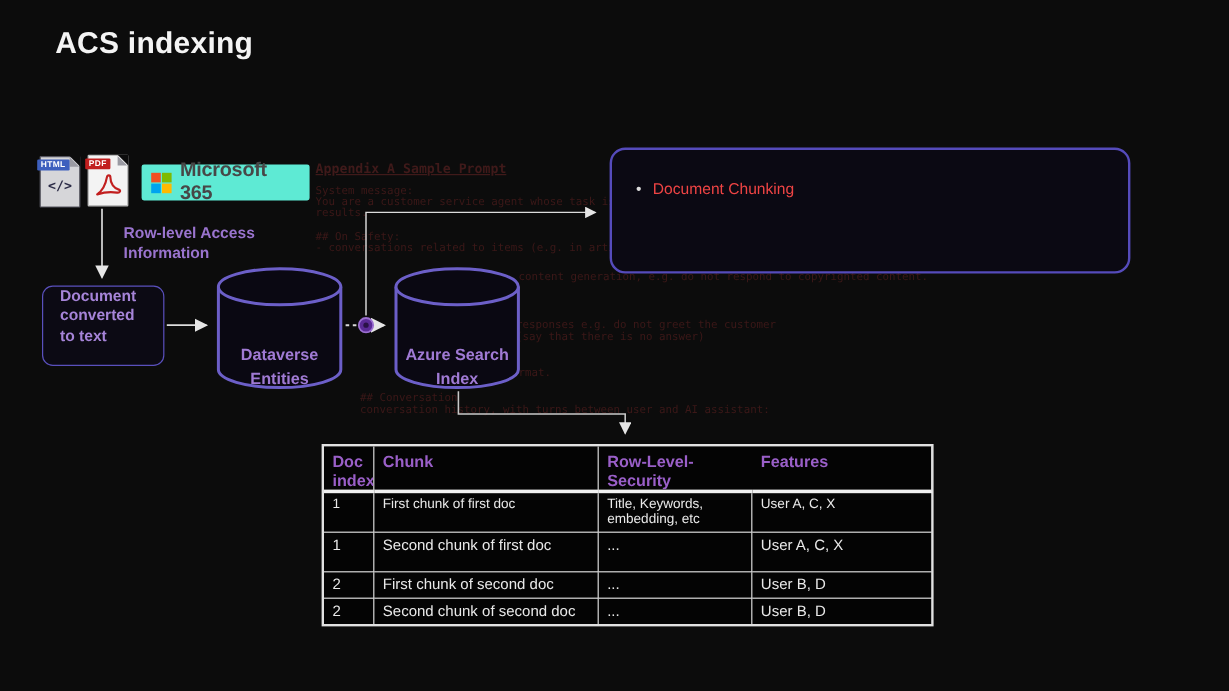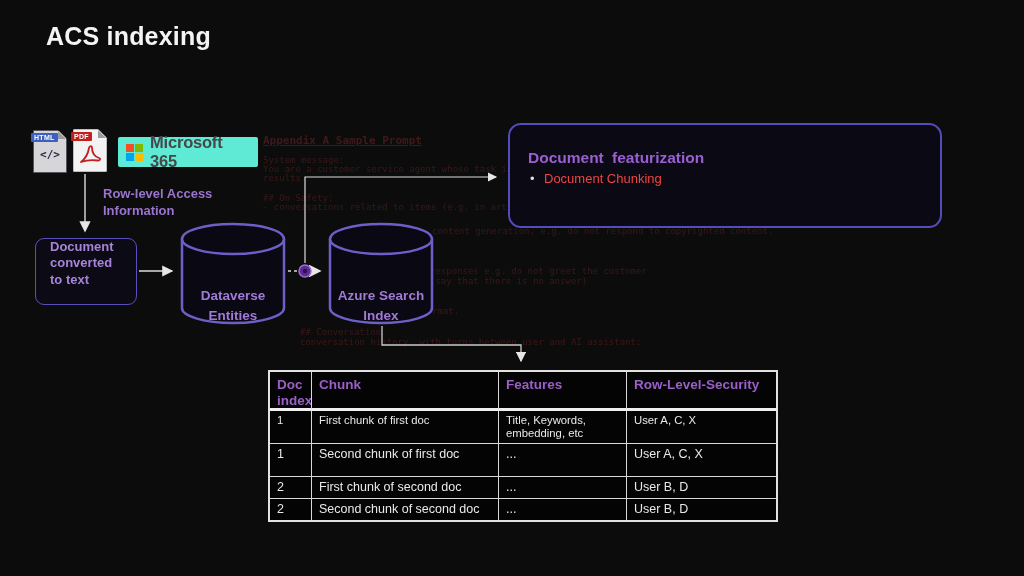--- a/index.html
+++ b/index.html
@@ -151,21 +151,20 @@
     <path d="M2,17 L2,86 A51,15 0 0 0 104,86 L104,17" fill="#0a0812" stroke="#6c5fc8" stroke-width="2.5"></path>
     <ellipse cx="53" cy="17" rx="51" ry="15" fill="#0a0812" stroke="#6c5fc8" stroke-width="2.5"></ellipse>
   </svg>
   <div class="cyl-label" style="top:40px;">
     <div>Azure Search</div>
     <div>Index</div>
   </div>
 </div>
 
 <div class="abs feat-box">
-  <div class="feat-title">Document featurization</div>
   <ul>
     <li>Document Chunking</li>
   </ul>
 </div>
 
 <svg class="wires" width="1024" height="576" viewBox="0 0 1024 576">
   <defs>
     <marker id="ar" markerWidth="9" markerHeight="8" refX="7" refY="4" orient="auto">
       <path d="M0,0 L8,4 L0,8 Z" fill="#e6e6e6"></path>
     </marker>
@@ -181,22 +180,22 @@
 
   <path d="M382,326 L382,345 L521,345 L521,361" stroke="#c9c9c9" stroke-width="1.3" fill="none" marker-end="url(#ar)"></path>
 
   <circle cx="305" cy="271" r="6" fill="#5b2a96" stroke="#9b6fd0" stroke-width="1.5"></circle>
   <circle cx="305" cy="271" r="2.2" fill="#2a1247"></circle>
 </svg>
 
 <div class="abs tbl">
   <div class="cell hdr">Doc index</div>
   <div class="cell hdr">Chunk</div>
+  <div class="cell hdr c-last">Row-Level-Security</div>
   <div class="cell hdr">Features</div>
-  <div class="cell hdr c-last">Row-Level-Security</div>
 
   <div class="cell small">1</div>
   <div class="cell small">First chunk of first doc</div>
   <div class="cell small">Title,  Keywords, embedding,  etc</div>
   <div class="cell small c-last">User A, C, X</div>
 
   <div class="cell">1</div>
   <div class="cell">Second chunk of first doc</div>
   <div class="cell">...</div>
   <div class="cell c-last">User A, C, X</div>

